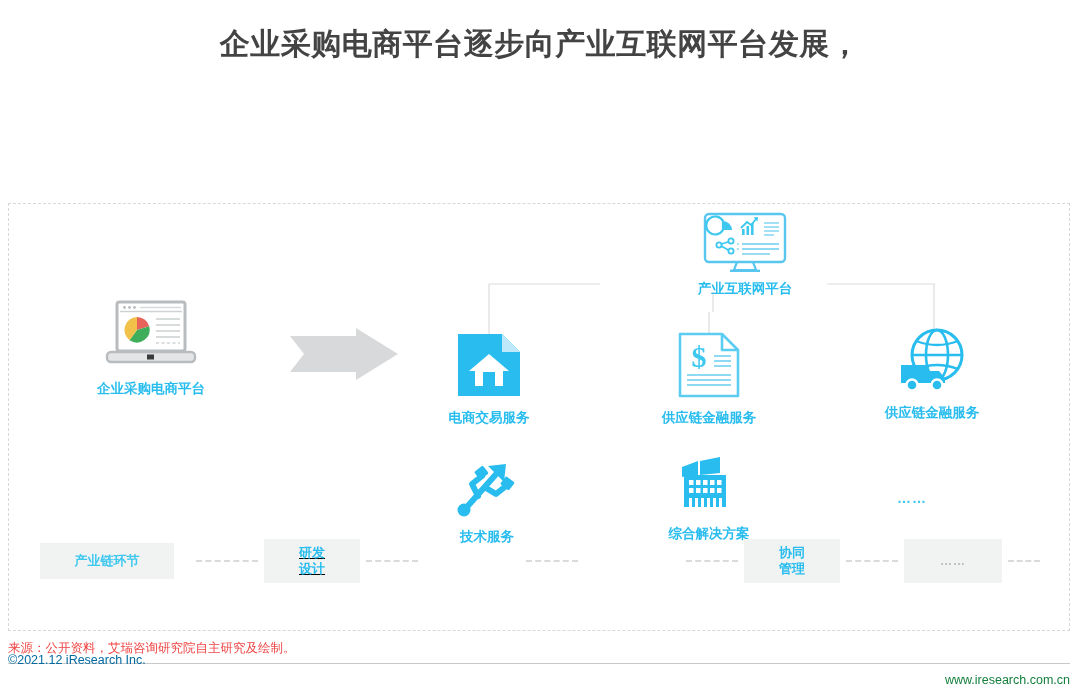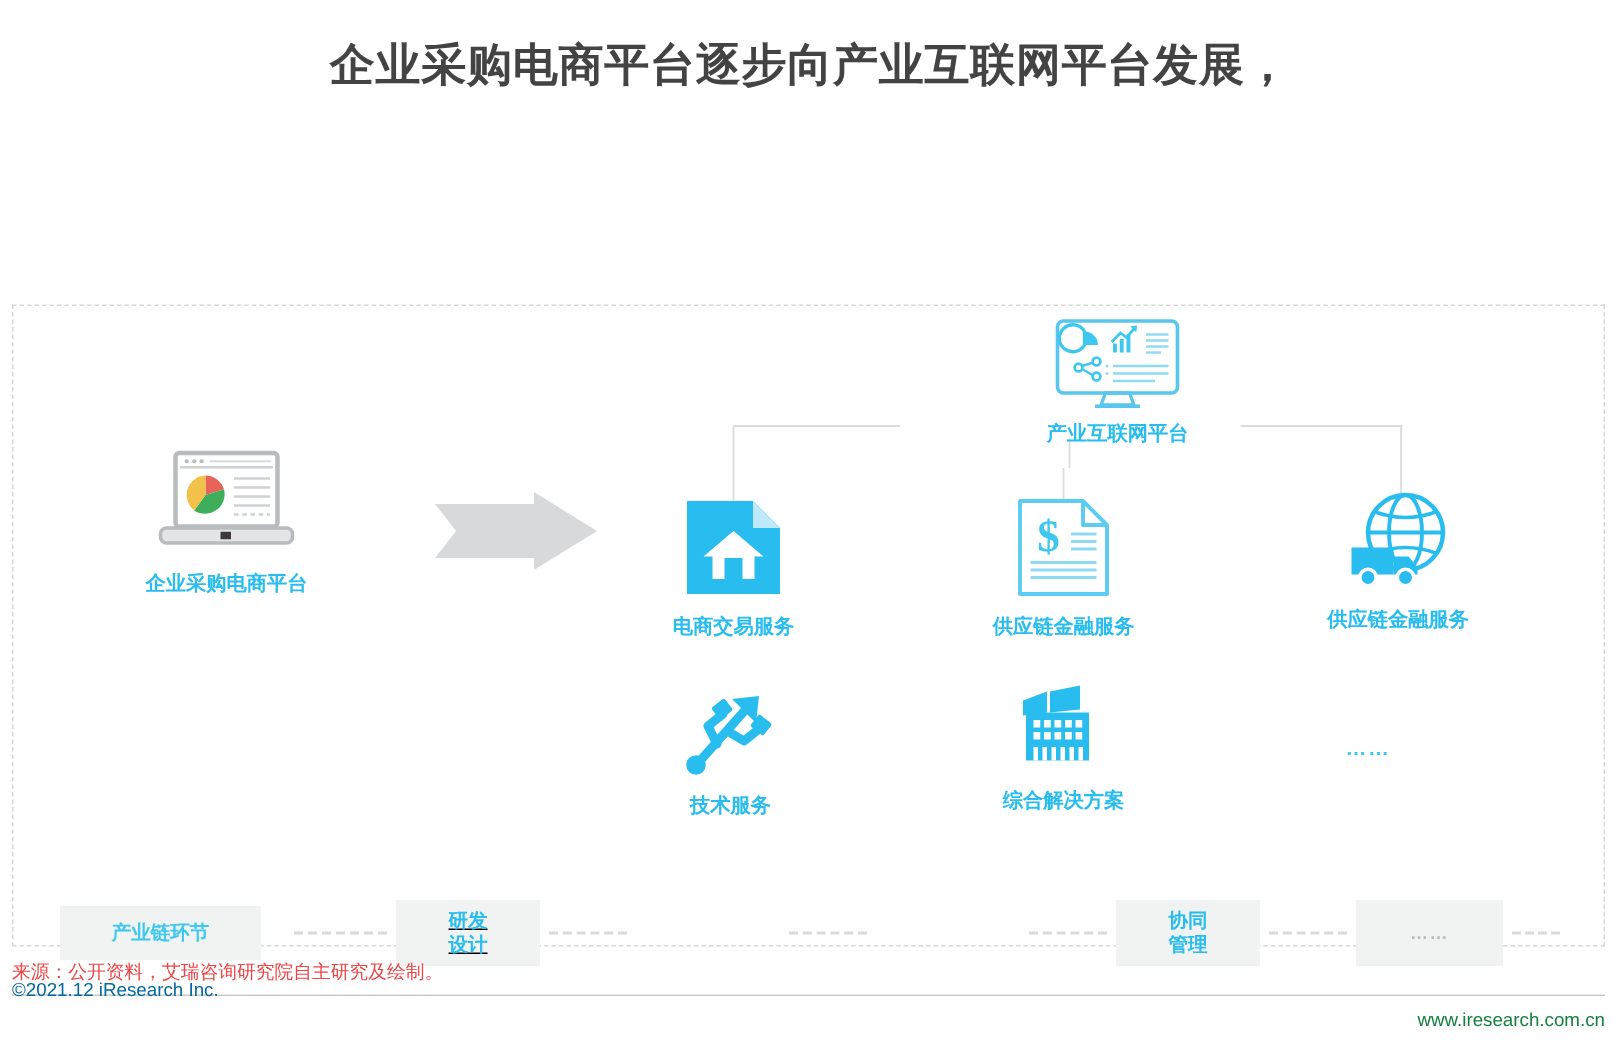--- a/index.html
+++ b/index.html
@@ -98,21 +98,21 @@
     position: absolute;
     left: 0; top: 0;
     width: 1080px; height: 699px;
     pointer-events: none;
   }
 
   
   .chain-strip {
     position: absolute;
     left: 40px;
-    top: 600px;
+    top: 539px;
     width: 1000px;
     height: 44px;
     padding-left: 20px;
   }
   .chain-label-box {
     position: absolute;
     left: 0;
     top: 4px;
     width: 134px;
     height: 36px;

